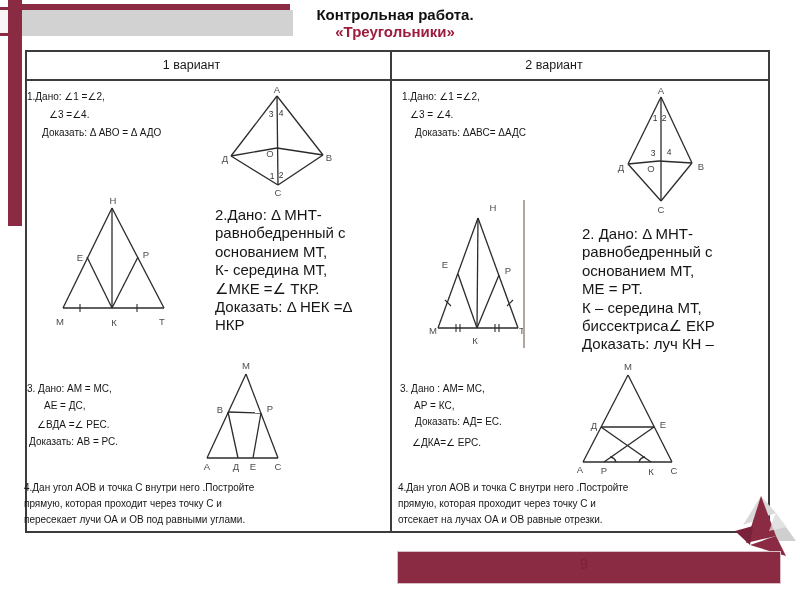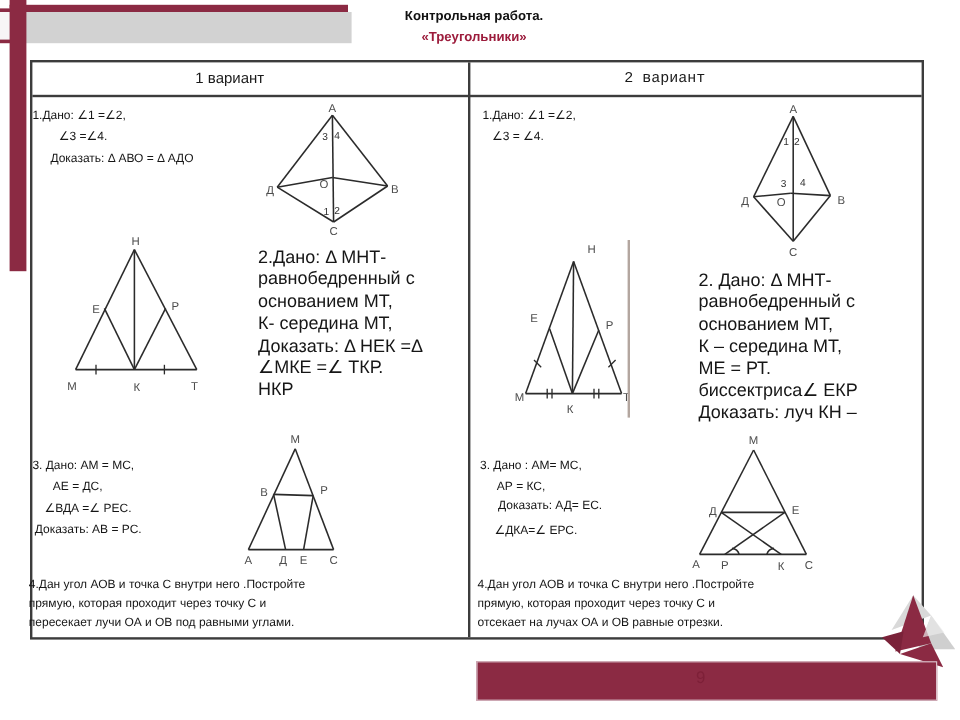--- a/index.html
+++ b/index.html
@@ -15,28 +15,28 @@
   .p4block .tl{line-height:16.2px;}
   
   .bar-h{left:8px;top:4px;width:282px;height:6px;}
   .bar-v{left:8px;top:0;width:14px;height:226px;}
   .gray-rect{left:12px;top:10px;width:281px;height:26px;background:#d2d2d2;}
   .tab{left:-5px;top:7px;width:13px;height:23px;background:#f7f5f6;}
   .tanline{left:523px;top:200px;width:2px;height:148px;background:#b3a69f;}
   .band{left:397px;top:551px;width:382px;height:31px;border:1px solid #d9bfc8;}
   .pagenum{left:580px;top:556px;font-size:14px;color:#7d2038;}
   
-  .title-wrap{left:245px;top:6px;width:300px;text-align:center;font-weight:bold;font-size:11px;line-height:17px;}
+  .title-wrap{left:245px;top:6px;width:300px;text-align:center;font-weight:bold;font-size:15px;line-height:17px;}
   
   .grid{left:25px;top:50px;width:741px;height:479px;border:2px solid #3c3c3c;}
   .grid .colsep{position:absolute;left:363px;top:0;width:2px;height:100%;background:#3c3c3c;}
   .grid .headsep{position:absolute;left:0;top:27px;width:100%;height:2px;background:#3c3c3c;}
   .hdr{position:absolute;top:6px;font-size:12.5px;color:#1a1a1a;text-align:center;width:329px;}
   .hdr.h1{left:0;}
-  .hdr.h2{left:365px;width:324px;font-family:Liberation Mono, monospace;}
+  .hdr.h2{left:365px;width:324px;}
   
   svg text{font-family:"Liberation Sans","DejaVu Sans",sans-serif;}
   .vl{font-size:9.5px;fill:#4d4d4d;}
   .al{font-size:8.5px;fill:#333333;}
   svg line, svg polyline, svg path{stroke:#2b2b2b;stroke-width:1.3;fill:none;}
   svg line.tick{stroke-width:1.1;}
 </style>
 </head>
 <body>
 
@@ -101,22 +101,22 @@
   <text class="vl" x="64" y="131" text-anchor="middle">К</text>
   <text class="vl" x="30" y="66" text-anchor="middle">Е</text>
   <text class="vl" x="96" y="63" text-anchor="middle">Р</text>
 </svg>
 
 <div class="block p2block" style="left:215px;top:206px;">
   <div class="tl">2.Дано: Δ МНТ-</div>
   <div class="tl">равнобедренный с</div>
   <div class="tl">основанием МТ,</div>
   <div class="tl">К- середина МТ,</div>
+  <div class="tl">∠МКЕ =∠ ТКР.</div>
   <div class="tl">Доказать: Δ НЕК =Δ</div>
-  <div class="tl">∠МКЕ =∠ ТКР.</div>
   <div class="tl">НКР</div>
 </div>
 
 <div class="block p3block" style="left:27px;top:381px;">
   <div class="tl">3. Дано: АМ = МС,</div>
   <div class="tl" style="padding-left:17px;">АЕ = ДС,</div>
   <div class="tl" style="padding-left:10px;margin-top:3px;">∠ВДА =∠ РЕС.</div>
   <div class="tl" style="padding-left:2px;">Доказать: АВ = РС.</div>
 </div>
 
@@ -140,20 +140,21 @@
 
 <div class="block p4block" style="left:24px;top:480px;">
   <div class="tl">4.Дан  угол АОВ и точка С внутри него .Постройте</div>
   <div class="tl">прямую, которая проходит через точку С и</div>
   <div class="tl">пересекает лучи ОА и ОВ под равными углами.</div>
 </div>
 
 <div class="block" style="left:402px;top:88px;">
   <div class="tl">1.Дано: ∠1 =∠2,</div>
   <div class="tl" style="padding-left:8px;">∠3 = ∠4.</div>
+  <div class="tl" style="padding-left:13px;">Доказать: ΔАВС= ΔАДС</div>
 </div>
 
 <svg class="abs" style="left:612px;top:84px;" width="100" height="132" viewBox="0 0 100 132">
   <g>
     <line x1="49" y1="13" x2="16" y2="80"></line>
     <line x1="49" y1="13" x2="80" y2="79"></line>
     <line x1="49" y1="13" x2="49" y2="117"></line>
     <line x1="16" y1="80" x2="47" y2="77"></line>
     <line x1="47" y1="77" x2="80" y2="79"></line>
     <line x1="16" y1="80" x2="49" y2="117"></line>
@@ -192,22 +193,22 @@
   <text class="vl" x="20" y="70" text-anchor="middle">Е</text>
   <text class="vl" x="83" y="76" text-anchor="middle">Р</text>
 </svg>
 
 <div class="abs tanline"></div>
 
 <div class="block p2block" style="left:582px;top:225px;">
   <div class="tl">2. Дано: Δ МНТ-</div>
   <div class="tl">равнобедренный с</div>
   <div class="tl">основанием МТ,</div>
+  <div class="tl">МЕ = РТ.</div>
   <div class="tl">К – середина МТ,</div>
-  <div class="tl">МЕ = РТ.</div>
   <div class="tl">биссектриса∠ ЕКР</div>
   <div class="tl">Доказать: луч КН –</div>
 </div>
 
 <div class="block p3block" style="left:400px;top:381px;">
   <div class="tl">3. Дано : АМ= МС,</div>
   <div class="tl" style="padding-left:14px;">АР = КС,</div>
   <div class="tl" style="padding-left:15px;">Доказать: АД= ЕС.</div>
   <div class="tl" style="padding-left:12px;margin-top:4px;">∠ДКА=∠ ЕРС.</div>
 </div>

